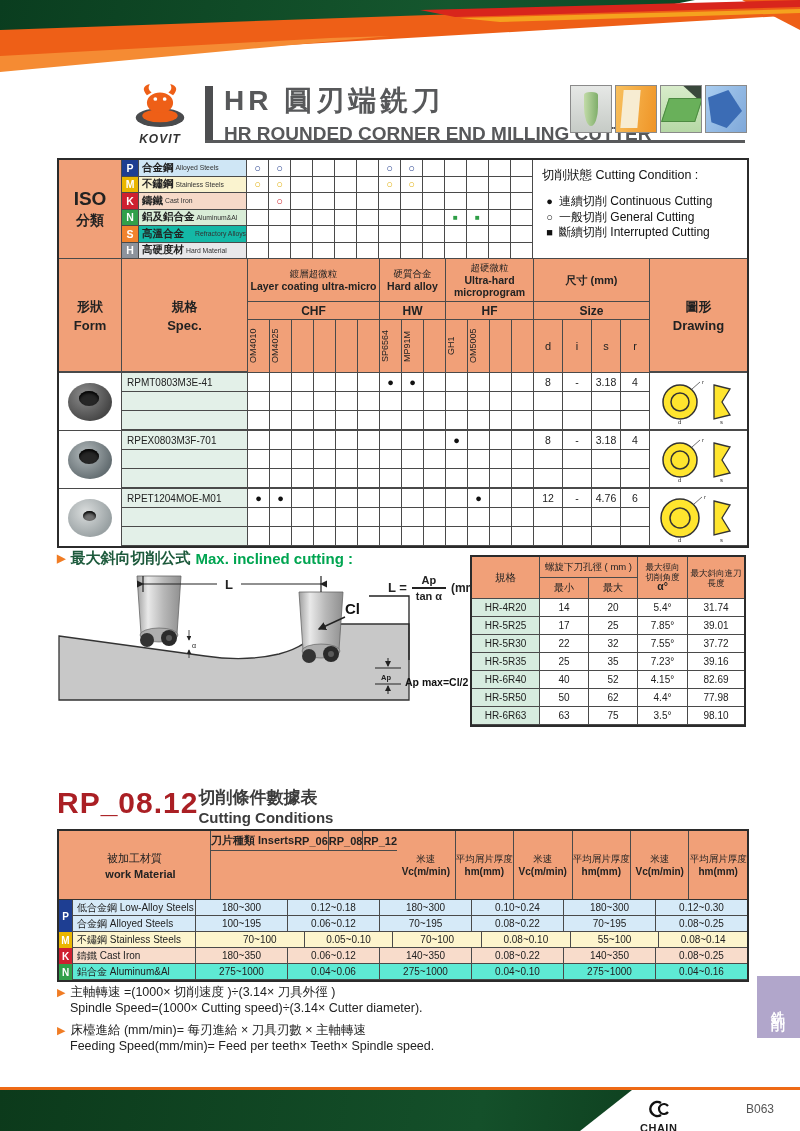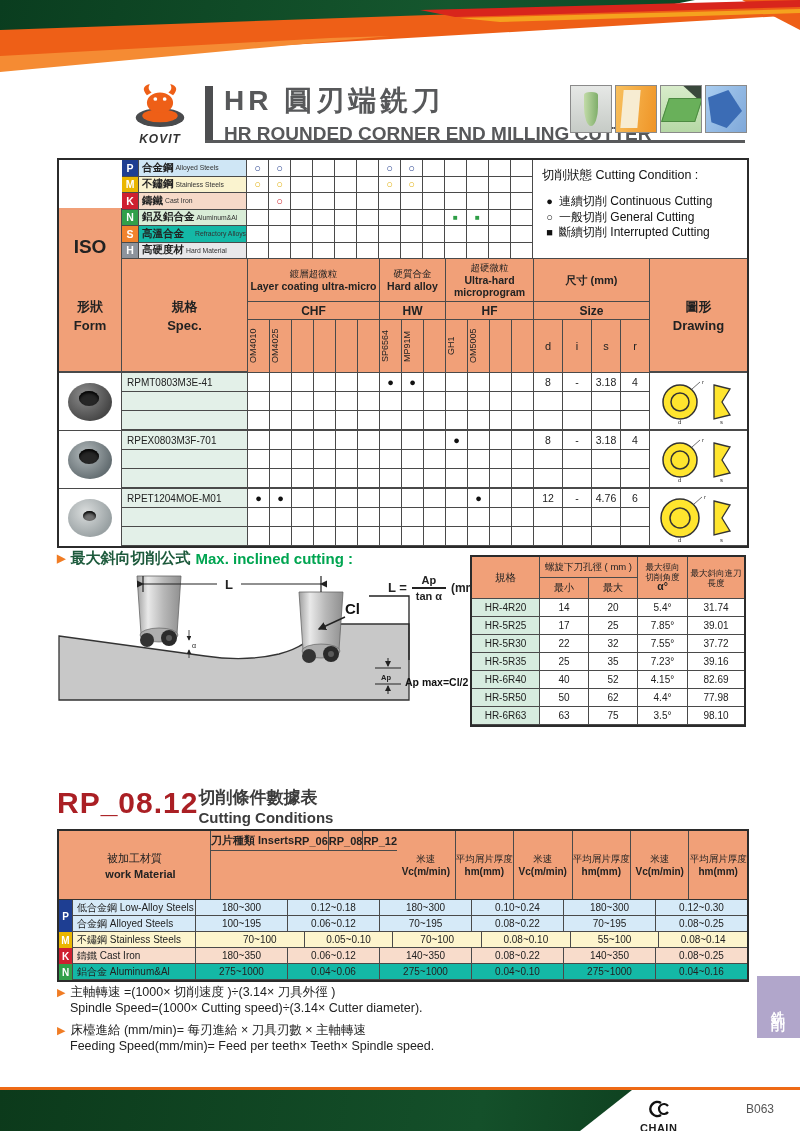--- a/index.html
+++ b/index.html
@@ -30,21 +30,21 @@
   .th3{background:linear-gradient(#d8ecca,#b6d8a6);}
   .th3 .dark{position:absolute;right:0;top:0;width:22px;height:16px;background:#39483b;clip-path:polygon(20% 0,100% 0,100% 100%);}
   .th3 .shape{position:absolute;left:4px;top:12px;width:32px;height:22px;background:#69b05a;transform:skewX(-18deg);border:1px solid #4c8a41;}
   .th4{background:linear-gradient(120deg,#a9cdf0,#7fa8d9);}
   .th4 .shape{position:absolute;left:2px;top:4px;width:34px;height:38px;background:#3b6cb5;clip-path:polygon(0 20%,60% 0,100% 55%,55% 100%,10% 85%);}
   
   .spec{position:absolute;left:57px;top:158px;width:688px;border:2px solid #2b2b2b;background:#fff;}
   .cell{box-sizing:border-box;border-right:1px solid #4a4a4a;border-bottom:1px solid #4a4a4a;display:flex;align-items:center;justify-content:center;}
   .or{background:#f1a078;}
   .iso-band{position:relative;height:99px;}
-  .iso-left{position:absolute;left:0;top:0;width:63px;height:99px;flex-direction:column;font-weight:bold;color:#222;margin-top:48px;}
+  .iso-left{position:absolute;left:0;top:0;width:63px;height:99px;flex-direction:column;font-weight:bold;color:#222;}
   .iso-left .l1{font-size:19px;}
   .iso-left .l2{font-size:14px;margin-top:2px;}
   .iso-rows{position:absolute;left:63px;top:0;width:411px;}
   .iso-row{display:flex;height:16.5px;}
   .ilt{width:17px;box-sizing:border-box;border-right:1px solid #4a4a4a;border-bottom:1px solid #4a4a4a;color:#fff;font-weight:bold;font-size:10.5px;display:flex;align-items:center;justify-content:center;}
   .lbl{width:108px;box-sizing:border-box;border-right:1px solid #4a4a4a;border-bottom:1px solid #4a4a4a;display:flex;align-items:center;padding-left:3px;white-space:nowrap;overflow:hidden;}
   .lbl .zh{font-size:10.5px;font-weight:bold;color:#222;}
   .lbl .en{font-size:6.8px;color:#333;margin-left:2px;}
   .iso-cells{display:flex;}
   .iso-cells span{box-sizing:border-box;width:22px;height:16.5px;border-right:1px solid #4a4a4a;border-bottom:1px solid #4a4a4a;display:flex;align-items:center;justify-content:center;font-size:11px;font-weight:bold;}
@@ -134,21 +134,21 @@
   .cth-subs div{flex:1;box-sizing:border-box;border-right:1px solid #4a4a4a;display:flex;flex-direction:column;align-items:center;justify-content:center;color:#222;}
   .cth-subs div:last-child{border-right:none;}
   .cth-subs .zh{font-size:9.5px;} .cth-subs .en{font-size:10px;font-weight:bold;}
   .ct-body{position:relative;height:80px;border-top:1.5px solid #333;}
   .ltr{position:absolute;left:0;width:14px;box-sizing:border-box;border-right:1px solid #4a4a4a;color:#fff;font-weight:bold;font-size:10px;display:flex;align-items:center;justify-content:center;}
   .ct-row{position:absolute;left:14px;right:0;height:16px;display:flex;box-sizing:border-box;border-bottom:1px solid #4a4a4a;}
   .ct-lab{width:123px;box-sizing:border-box;border-right:1px solid #4a4a4a;font-size:10px;color:#222;display:flex;align-items:center;padding-left:4px;white-space:nowrap;overflow:hidden;}
   .ct-vals{flex:1;display:flex;}
   .ct-vals span{flex:1;box-sizing:border-box;border-right:1px solid #4a4a4a;display:flex;align-items:center;justify-content:center;font-size:10px;color:#222;}
   .ct-vals span:last-child{border-right:none;}
-  .bg-p{background:#d6eaf8;} .bg-m{background:#fdf5cd;} .bg-k{background:#f8dccb;} .bg-n{background:#14b8a6;}
+  .bg-p{background:#d6eaf8;} .bg-m{background:#fdf5cd;} .bg-k{background:#f8dccb;} .bg-n{background:#5eead4;}
   
   .note{position:absolute;left:57px;width:560px;font-size:12.5px;color:#222;line-height:16px;}
   .note .nz{display:flex;gap:5px;}
   .note .ne{padding-left:13px;}
   
   .tab{position:absolute;left:757px;top:976px;width:43px;height:62px;background:#b1a6cb;display:flex;align-items:center;justify-content:center;}
   .tab span{writing-mode:vertical-rl;color:#fff;font-size:14px;font-weight:bold;letter-spacing:7px;}
   .f-line{position:absolute;left:0;top:1087px;width:800px;height:3px;background:#ee6a16;}
   .f-band{position:absolute;left:0;top:1090px;width:800px;height:41px;background:#fff;}
   .f-green{position:absolute;left:0;top:0;width:800px;height:41px;background:linear-gradient(100deg,#0c3a1b,#14502a 60%,#0a3317);clip-path:polygon(0 0,632px 0,580px 41px,0 41px);}

